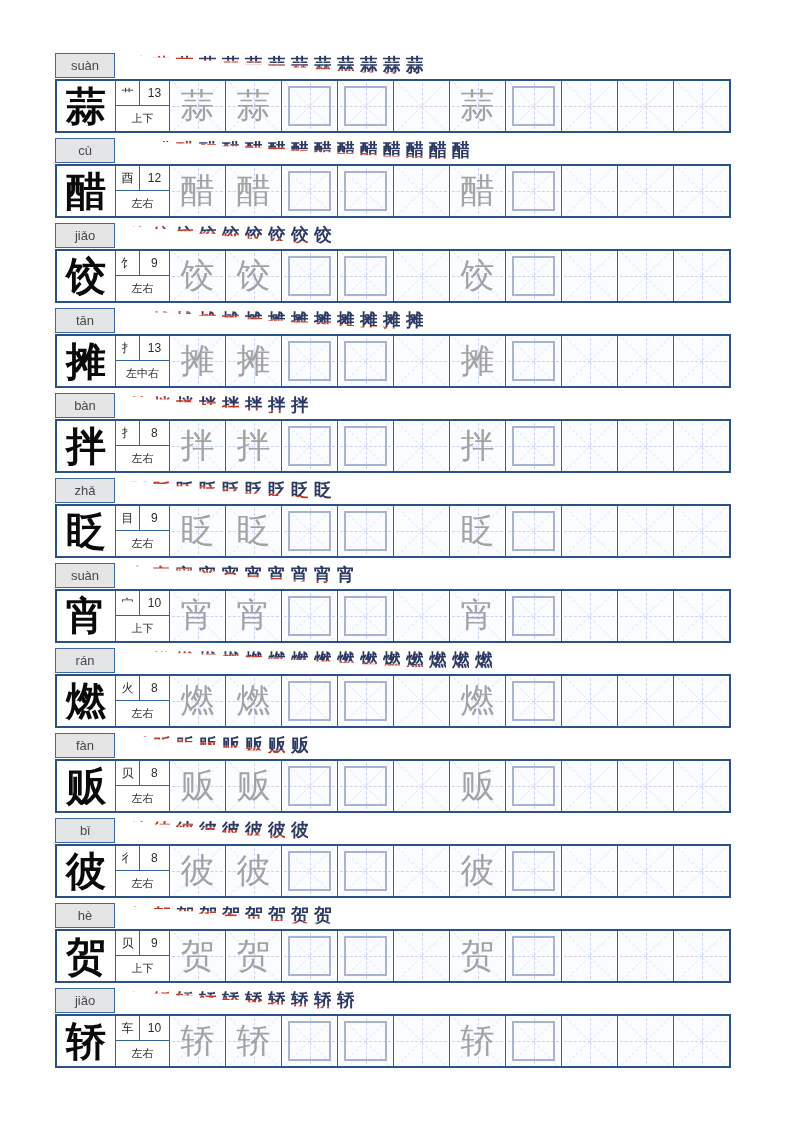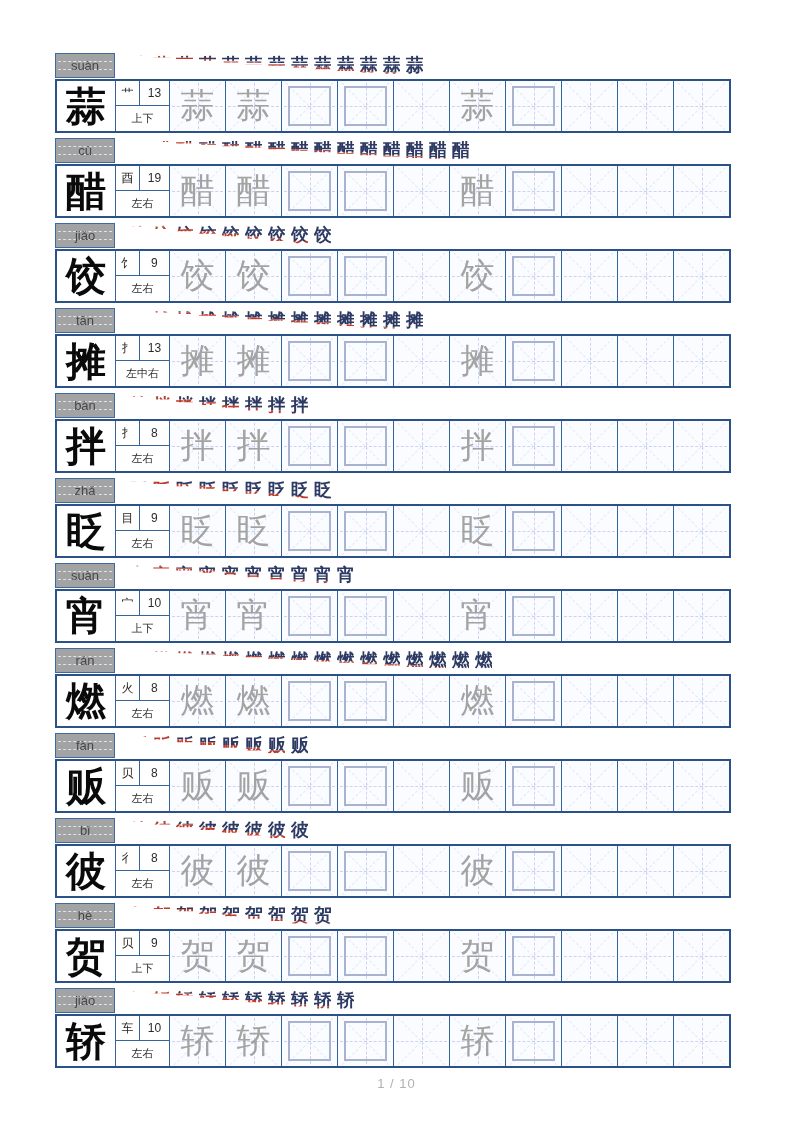--- a/index.html
+++ b/index.html
@@ -6,21 +6,21 @@
   body { background:#e8e8e8; font-family:"Liberation Sans", sans-serif; }
   .page { width:793px; height:1122px; background:#ffffff; position:relative; margin:0 auto; overflow:hidden; }
   .content { position:absolute; left:55px; top:52px; width:676px; }
 
   .block { margin-bottom:4px; }
 
   
   .pinyin-row { height:26px; display:flex; align-items:center; margin-bottom:1px; }
   .pinyin-box { width:60px; height:25px; border:1px solid #3a6aa0; position:relative;
                 display:flex; align-items:center; justify-content:center;
-                font-size:13px; color:#474747; background:#a3a3a3; }
+                font-size:13px; color:#474747; background:#e5e5e5; }
   .pinyin-box i { position:absolute; left:2px; right:2px; border-top:1px dashed #dbe4f4; }
   .pinyin-box i.l1 { top:32%; } .pinyin-box i.l2 { top:66%; }
   .pinyin-box span { position:relative; z-index:1; font-style:normal; }
   .strokes { display:flex; margin-left:15px; gap:6px; align-items:center; }
   .step { position:relative; width:17px; height:22px; font-size:18px; line-height:22px;
           font-family:"Liberation Serif", serif; }
   .step b { position:absolute; left:0; top:0; width:100%; height:100%;
             text-align:center; font-weight:600; }
   .step .base { color:#2d3a63; }
   .step .new  { color:#bf3a2b; }
@@ -252,21 +252,21 @@
               <b class="base" style="clip-path: inset(0px 0px 6.7%);">醋</b>
               <b class="new" style="clip-path: inset(93.3% 0px 0%);">醋</b>
             </span>
           </div>
         </div>
         <div class="main-row">
           <div class="cell char-cell">醋</div>
           <div class="cell info-cell">
             <div class="info-top">
               <div class="info-radical">酉</div>
-              <div class="info-count">19</div>
+              <div class="info-count">12</div>
             </div>
             <div class="info-structure">左右</div>
           </div>
           <div class="cell pcell">
             <div class="diag d1"></div>
             <div class="diag d2"></div>
             <div class="trace">醋</div>
           </div>
           <div class="cell pcell">
             <div class="diag d1"></div>
@@ -1375,14 +1375,13 @@
             <div class="diag d1"></div>
             <div class="diag d2"></div>
           </div>
           <div class="cell pcell">
             <div class="diag d1"></div>
             <div class="diag d2"></div>
           </div>
         </div>
       </div>
     </div>
-  <div class="footer">1 / 10</div>
 </div>
 
 </body></html>

